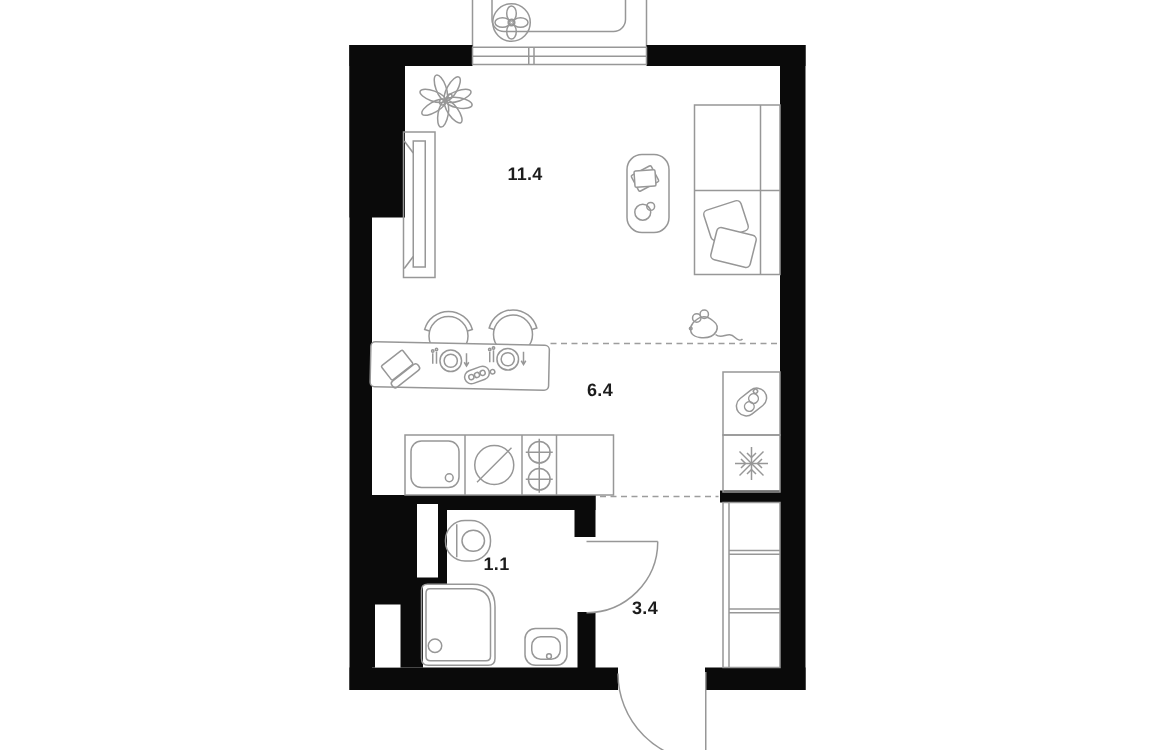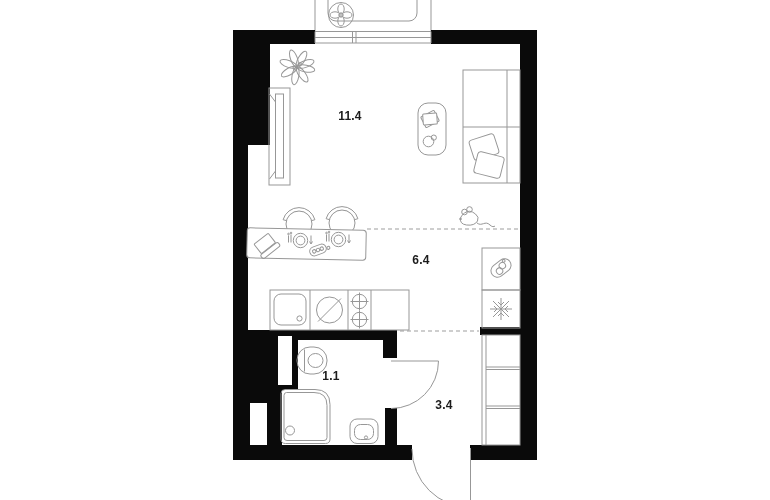--- a/index.html
+++ b/index.html
@@ -238,16 +238,16 @@
       <line class="ln" x1="486" y1="406" x2="520" y2="406"></line>
       <line class="ln" x1="486" y1="408.5" x2="520" y2="408.5"></line>
     </g>
     <g>
       <line class="ln" x1="470.5" y1="448" x2="470.5" y2="500"></line>
       <path class="ln" d="M412,449 A58.5,58.5 0 0 0 470.5,507.5"></path>
     </g>
   </svg>
 
   <div class="area-label" style="left:350px;top:116px">11.4</div>
-  <div class="area-label" style="left:421px;top:260px">6.4</div>
+  <div class="area-label" style="left:400px;top:260px">6.4</div>
   <div class="area-label" style="left:331px;top:376px">1.1</div>
-  <div class="area-label" style="left:444px;top:405px">3.4</div>
+  <div class="area-label" style="left:430px;top:405px">3.4</div>
 </div>
 
 </body></html>

